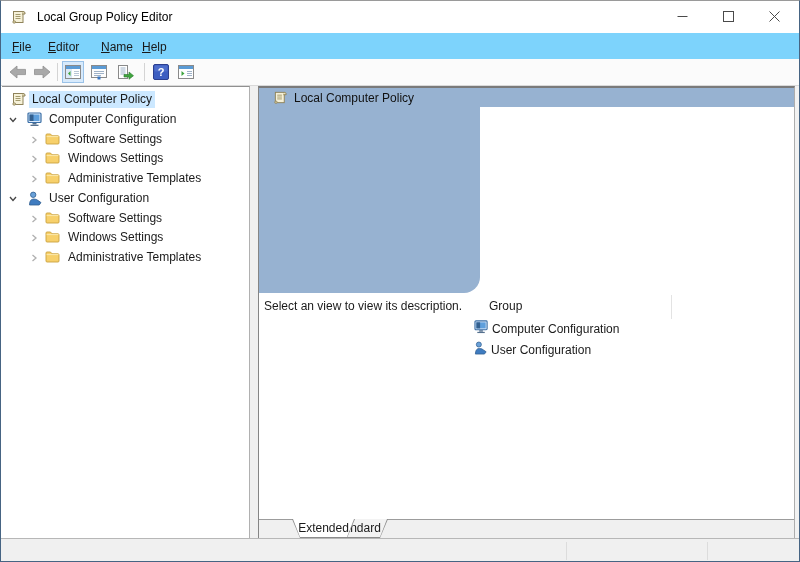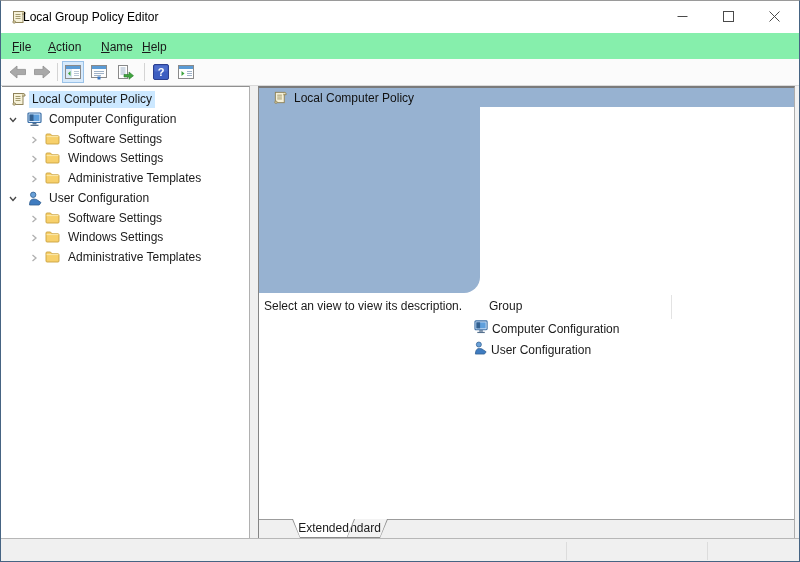--- a/index.html
+++ b/index.html
@@ -5,26 +5,26 @@
   * { box-sizing: border-box; }
   html,body { margin:0; padding:0; background:#e8e8e8; }
   body { width:800px; height:562px; overflow:hidden;
          font-family:"Liberation Sans", sans-serif; font-size:12px; color:#1a1a1a; }
   .window { position:absolute; left:0; top:0; width:800px; height:562px;
             background:#fff; border:1px solid #466483; border-top-color:#9a9a9a; }
 
   
   .titlebar { position:absolute; left:0; top:0; width:798px; height:32px; background:#fff; }
   .app-icon { position:absolute; left:10px; top:8px; width:16px; height:16px; }
-  .title-text { position:absolute; left:22px; top:9px; font-size:12px; color:#000; white-space:nowrap; }
+  .title-text { position:absolute; left:36px; top:9px; font-size:12px; color:#000; white-space:nowrap; }
   .wctl { position:absolute; top:0; width:46px; height:31px; display:flex; align-items:center; justify-content:center; }
   .wctl.min { right:94px; } .wctl.max { right:48px; } .wctl.close { right:2px; }
 
   
-  .menubar { position:absolute; left:0; top:32px; width:798px; height:26px; background:#86efac; }
+  .menubar { position:absolute; left:0; top:32px; width:798px; height:26px; background:#7dd3fc; }
   .menu-item { position:absolute; top:5px; height:18px; line-height:18px; padding:0 2px; color:#1a1a1a; }
   .menu-item::first-letter { text-decoration:underline; }
 
   
   .toolbar { position:absolute; left:0; top:58px; width:798px; height:27px; background:#fbfbfb;
              border-bottom:1px solid #d9d9d9; }
   .tbtn { position:absolute; top:2px; width:22px; height:22px; display:flex; align-items:center; justify-content:center; }
   .tbtn.active { background:#d7eafc; border:1px solid #9ac2e8; }
   .tsep { position:absolute; top:4px; width:1px; height:18px; background:#d4d4d4; }
 
@@ -101,21 +101,21 @@
     </div>
     <div class="wctl close">
       <svg width="11" height="11" viewBox="0 0 11 11">
           <path d="M0.5 0.5 L10.5 10.5 M10.5 0.5 L0.5 10.5" stroke="#4a4a4a" stroke-width="1"></path>
         </svg>
     </div>
   </div>
 
   <div class="menubar">
     <span class="menu-item" style="left:9px">File</span>
-    <span class="menu-item" style="left:45px">Action</span>
+    <span class="menu-item" style="left:45px">Editor</span>
     <span class="menu-item" style="left:98px">Name</span>
     <span class="menu-item" style="left:139px">Help</span>
   </div>
 
   <div class="toolbar">
     <div class="tbtn" style="left:6px">
       <svg width="18" height="14" viewBox="0 0 18 14">
         <path d="M8 1 L1 7 L8 13 L8 9.6 L16.5 9.6 L16.5 4.4 L8 4.4 Z" fill="#a9a9a9" stroke="#8f8f8f" stroke-width="0.8"></path>
       </svg>
     </div>

